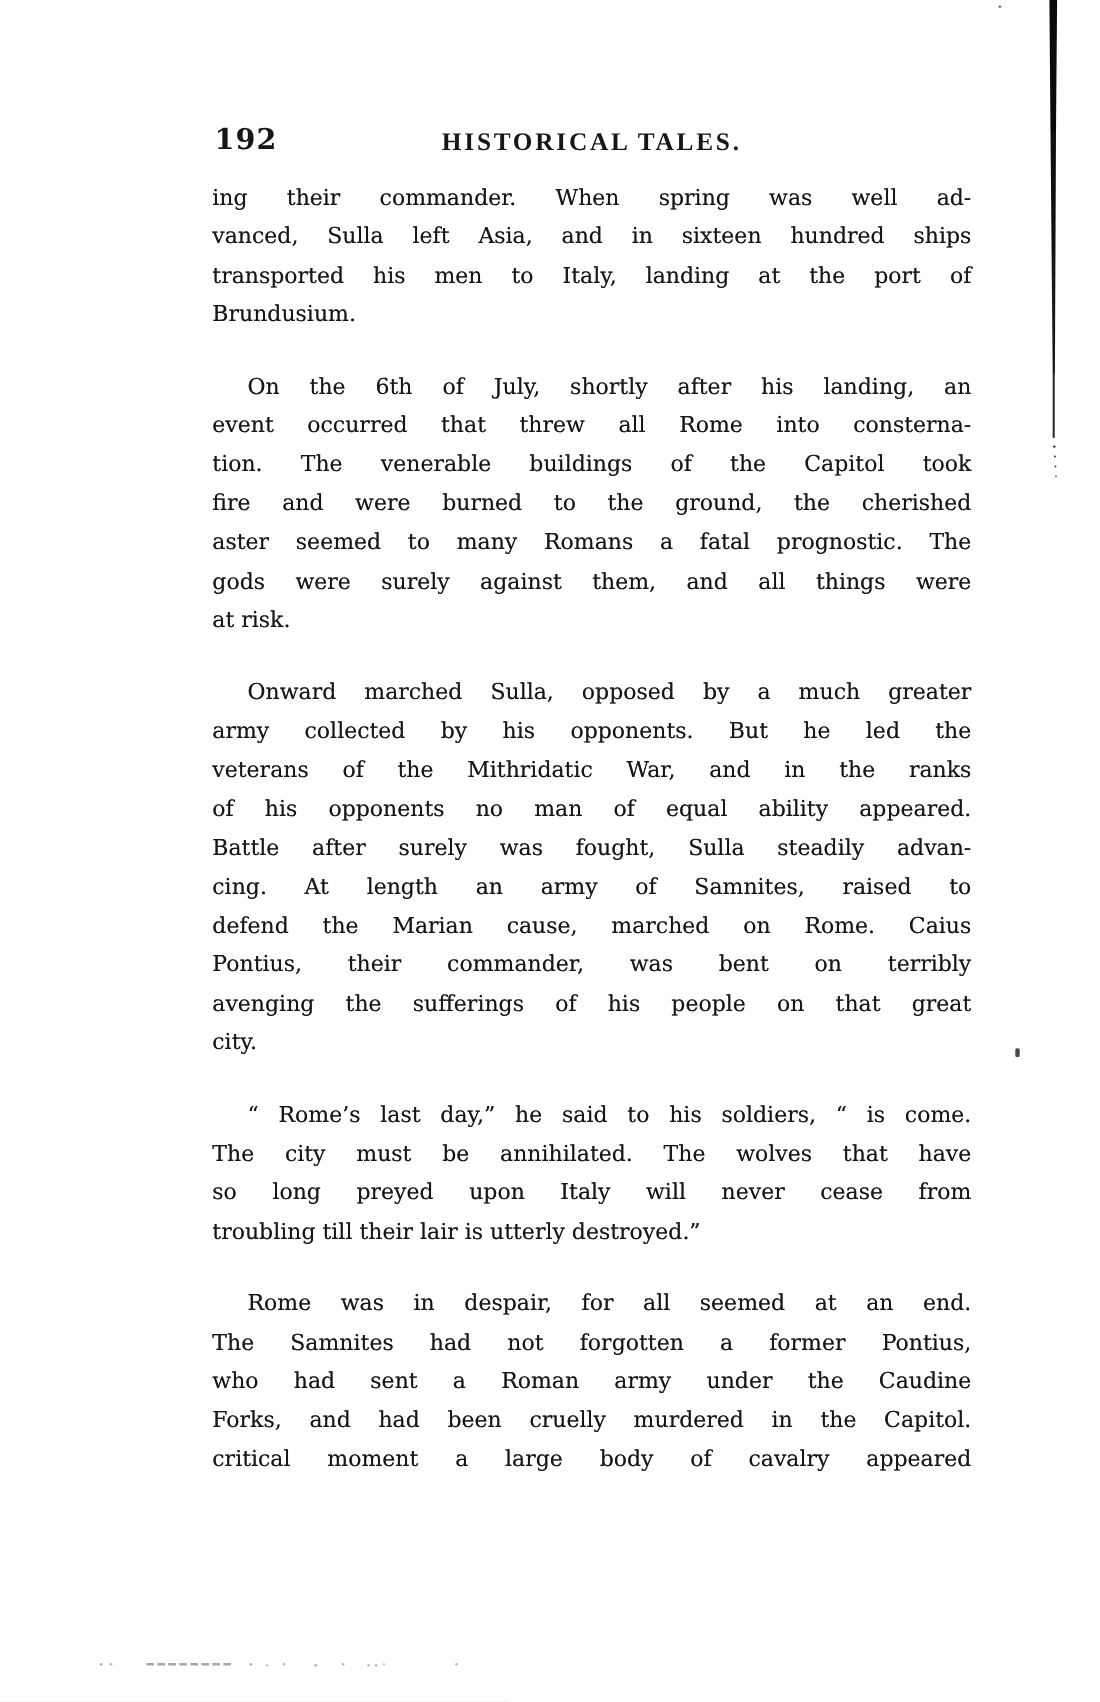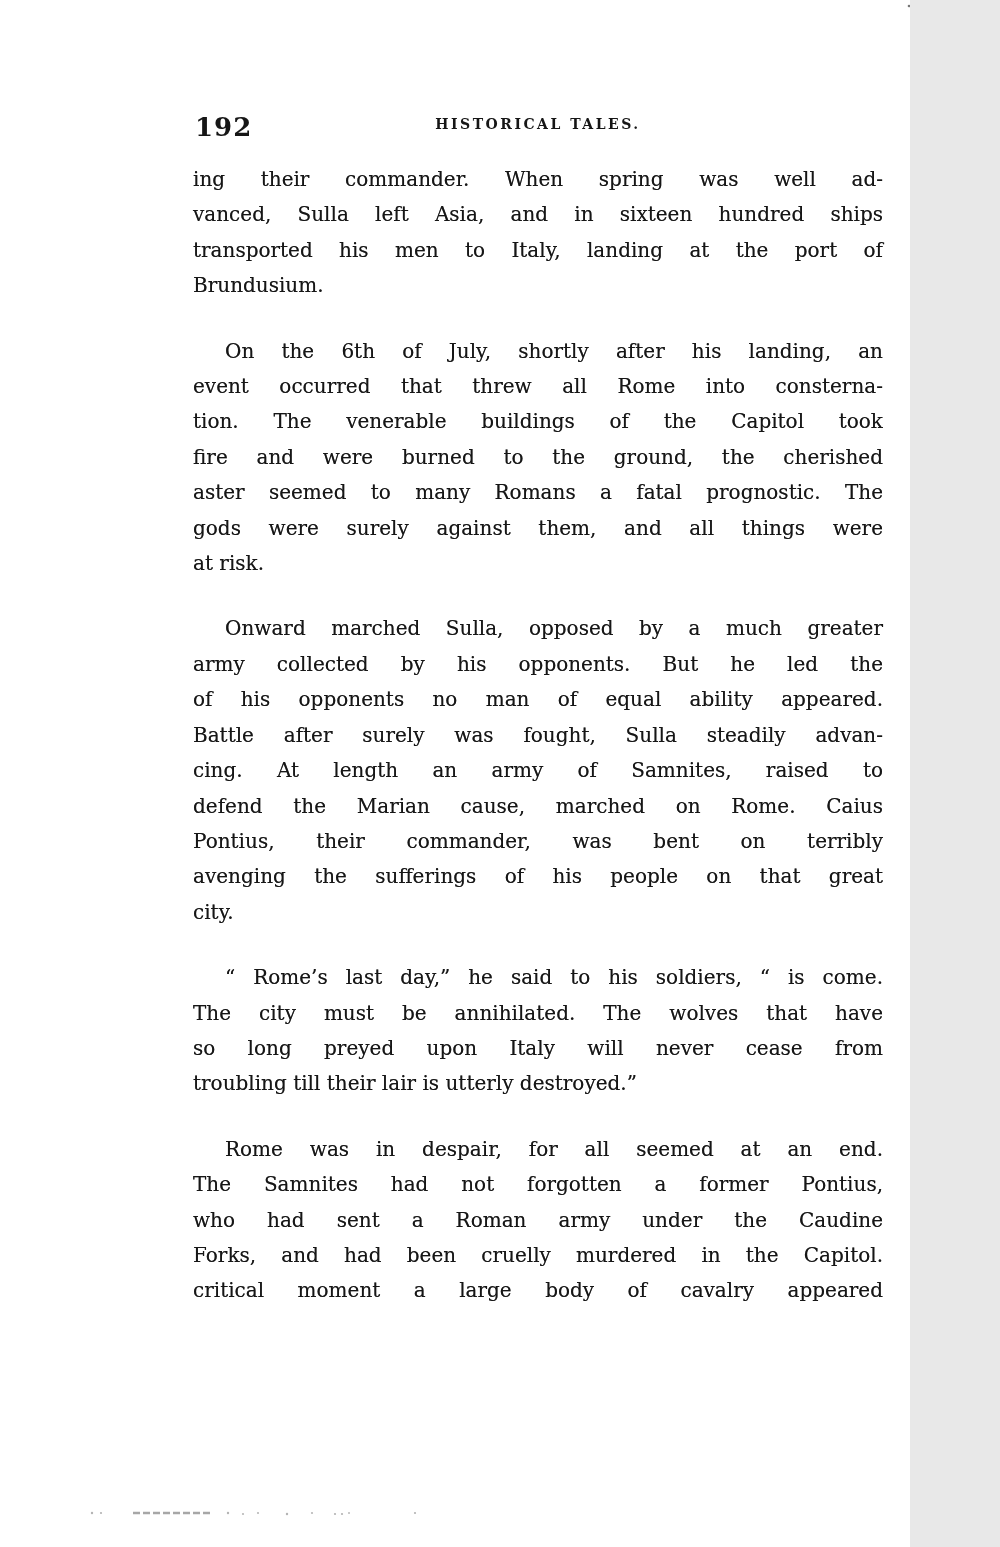--- a/index.html
+++ b/index.html
@@ -1,18 +1,18 @@
 <!DOCTYPE html>
 <html><head>
 <meta charset="utf-8">
 <style>
   html, body { margin: 0; padding: 0; background: #e8e8e8; }
   .page {
     position: relative;
-    width: 910px;
+    width: 1000px;
     height: 1547px;
     background: #ffffff;
     overflow: hidden;
     font-family: "DejaVu Serif", "Liberation Serif", serif;
     color: #161616;
   }
   .header {
     position: absolute;
     left: 193px;
     top: 112px;
@@ -26,23 +26,24 @@
     font-size: 26px;
     letter-spacing: 1px;
     font-weight: 600;
   }
   .running-title {
     position: absolute;
     left: 0;
     top: 4px;
     width: 100%;
     text-align: center;
-    font-size: 14px;
+    font-size: 23px;
     letter-spacing: 2.5px;
     font-weight: 600;
+    font-family: Liberation Serif, serif;
   }
   .text-block {
     position: absolute;
     left: 193px;
     top: 162px;
     width: 690px;
   }
   .paragraph { margin: 0; }
   .line {
     font-size: 20px;
@@ -87,20 +88,21 @@
         <div class="line">event occurred that threw all Rome into consterna-</div>
         <div class="line">tion.  The venerable buildings of the Capitol took</div>
         <div class="line">fire and were burned to the ground, the cherished</div>
         <div class="line">aster seemed to many Romans a fatal prognostic.  The</div>
         <div class="line">gods were surely against them, and all things were</div>
         <div class="line line-last">at risk.</div>
       </div>
       <div class="paragraph indent">
         <div class="line">Onward marched Sulla, opposed by a much greater</div>
         <div class="line">army collected by his opponents.  But he led the</div>
+        <div class="line">veterans of the Mithridatic War, and in the ranks</div>
         <div class="line">of his opponents no man of equal ability appeared.</div>
         <div class="line">Battle after surely was fought, Sulla steadily advan-</div>
         <div class="line">cing.  At length an army of Samnites, raised to</div>
         <div class="line">defend the Marian cause, marched on Rome.  Caius</div>
         <div class="line">Pontius, their commander, was bent on terribly</div>
         <div class="line">avenging the sufferings of his people on that great</div>
         <div class="line line-last">city.</div>
       </div>
       <div class="paragraph indent">
         <div class="line">“ Rome’s last day,” he said to his soldiers, “ is come.</div>

